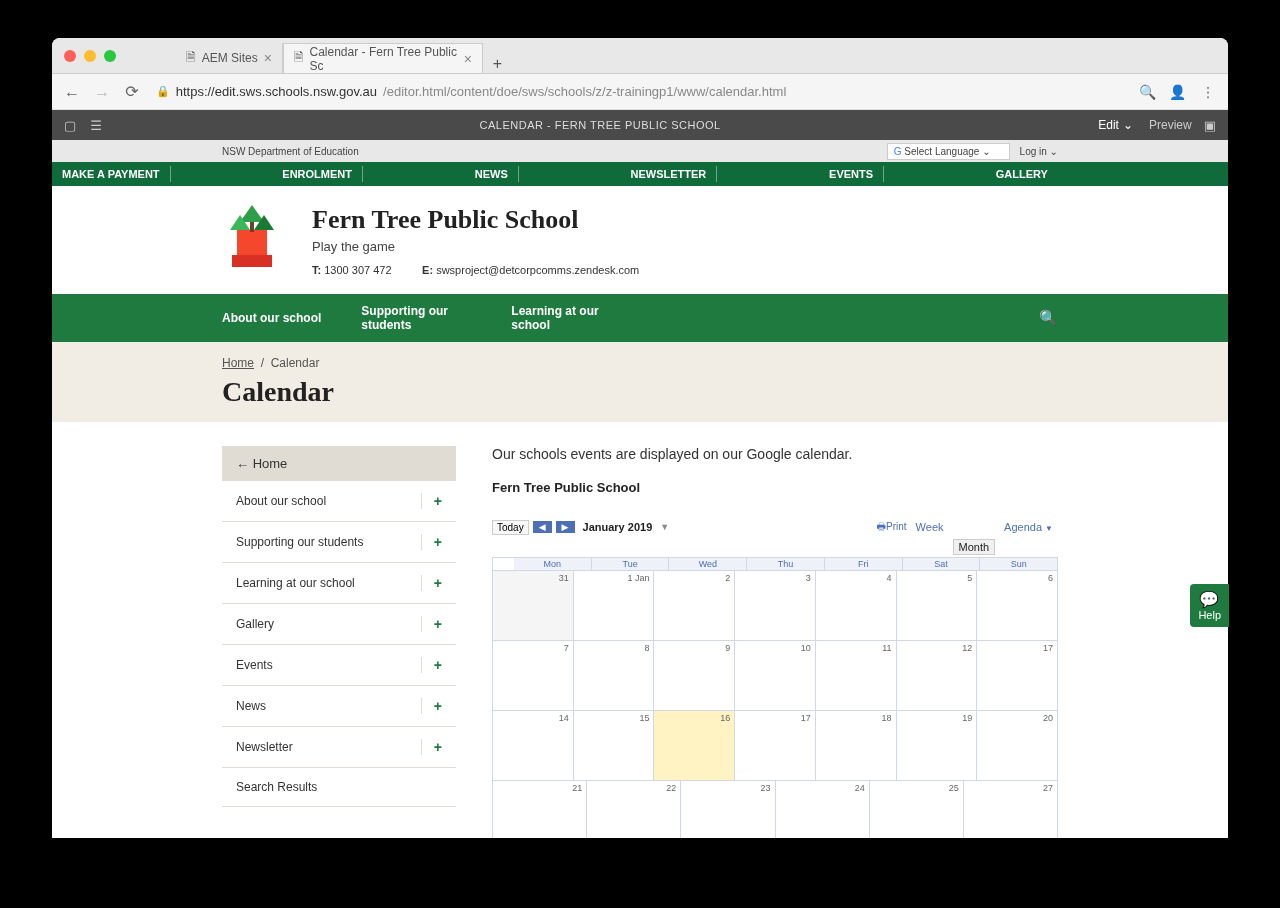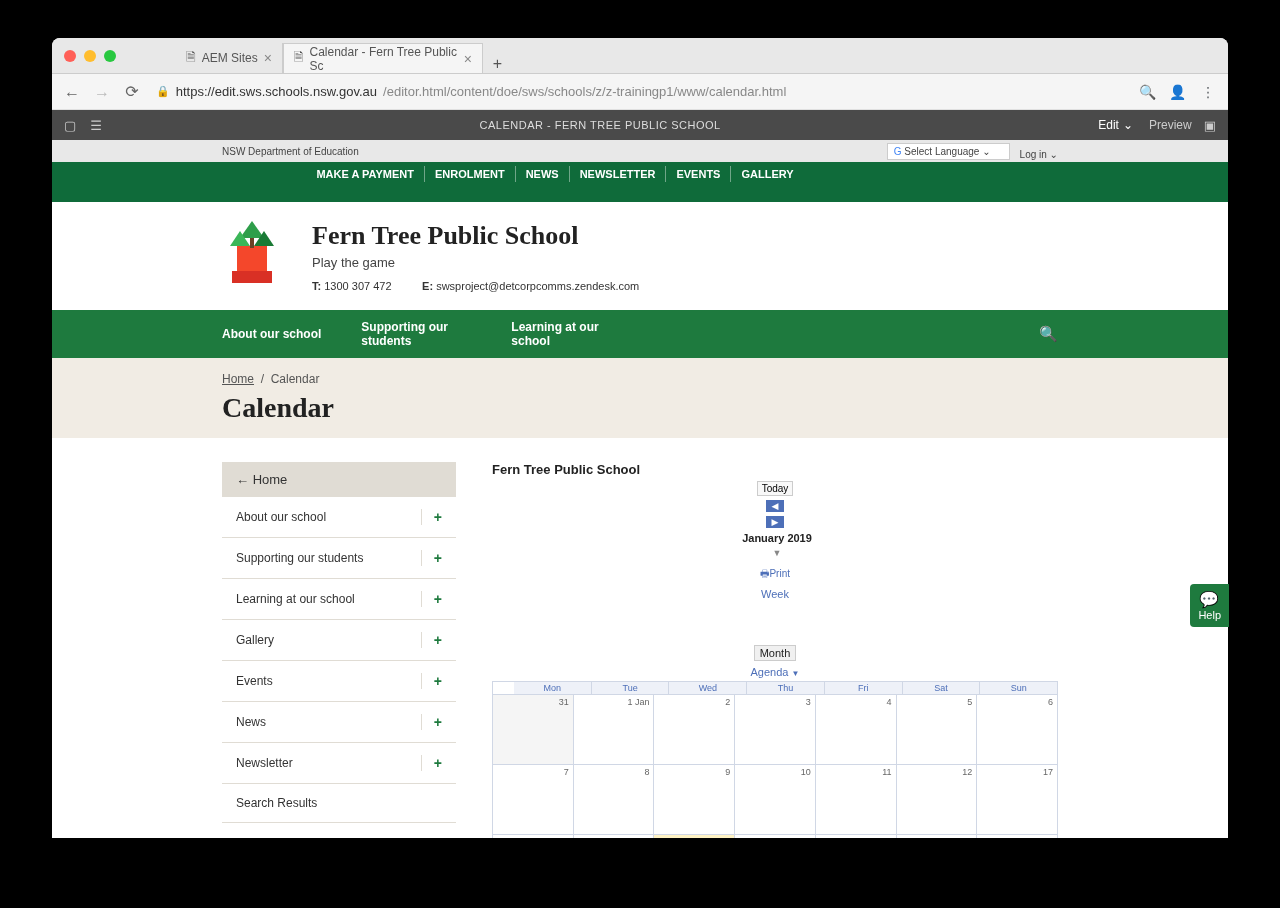--- a/index.html
+++ b/index.html
@@ -19,24 +19,24 @@
 .addr { flex: 1; display: flex; align-items: center; gap: 6px; font-size: 13px; color: #333; padding: 0 4px; }
 .addr .lock { color: #5f6368; font-size: 11px; }
 .addr .gray { color: #888; }
 .tb-icon { color: #5f6368; font-size: 14px; cursor: pointer; width: 20px; text-align: center; }
 .aem-bar { height: 30px; background: #4a4a4a; color: #ddd; display: flex; align-items: center; font-size: 11px; padding: 0 12px; }
 .aem-center { flex: 1; text-align: center; letter-spacing: 0.5px; }
 .aem-edit { display: flex; align-items: center; gap: 4px; cursor: pointer; color: #fff; font-size: 12px; }
 .aem-preview { color: #ccc; font-size: 12px; cursor: pointer; margin-left: 16px; }
 .content { height: 698px; overflow-y: auto; overflow-x: hidden; background: #f1ece4; position: relative; }
 .topstrip { background: #e8e8e8; height: 22px; display: flex; align-items: center; padding: 0 170px; font-size: 10px; color: #444; }
-.topstrip .right { margin-left: auto; display: flex; gap: 10px; align-items: flex-end; }
+.topstrip .right { margin-left: auto; display: flex; gap: 10px; align-items: center; }
 .lang { background: #fff; border: 1px solid #ccc; padding: 2px 18px 2px 6px; font-size: 10px; cursor: pointer; position: relative; }
 .login { cursor: pointer; }
-.greenbar { background: #0f6b3a; display: flex; justify-content: center; padding: 4px 170px 20px 0; }
+.greenbar { background: #0f6b3a; display: flex; justify-content: space-between; padding: 4px 170px 4px 0; }
 .greenbar a { color: #fff; font-size: 11px; font-weight: bold; padding: 2px 10px; border-right: 1px solid rgba(255,255,255,0.4); cursor: pointer; }
 .greenbar a:last-child { border-right: none; }
 .header { background: #fff; padding: 14px 170px; display: flex; gap: 30px; align-items: center; }
 .logo { width: 60px; height: 80px; position: relative; }
 .logo svg { width: 60px; height: 80px; }
 .school-info h1 { font-family: Georgia, serif; font-size: 26px; font-weight: bold; color: #222; }
 .school-info .tag { font-size: 13px; color: #444; margin: 4px 0 10px; }
 .school-info .contact { font-size: 11px; color: #333; }
 .school-info .contact b { font-weight: bold; }
 .mainnav { background: #1e7a3e; display: flex; padding: 0 170px; align-items: center; }
@@ -47,21 +47,21 @@
 .crumb a { text-decoration: underline; cursor: pointer; }
 .pagetitle { font-family: Georgia, serif; font-size: 28px; font-weight: bold; color: #222; margin-top: 6px; }
 .main { background: #fff; padding: 24px 170px 40px; display: flex; gap: 36px; }
 .sidebar { width: 234px; flex-shrink: 0; }
 .sidehome { background: #e0dcd4; padding: 10px 14px; font-size: 13px; color: #333; cursor: pointer; }
 .sideitem { border-bottom: 1px solid #e0dcd4; padding: 12px 14px; font-size: 12px; color: #333; display: flex; align-items: center; cursor: pointer; }
 .sideitem .plus { margin-left: auto; color: #1e7a3e; font-weight: bold; font-size: 14px; border-left: 1px solid #e0dcd4; padding-left: 12px; }
 .calarea { flex: 1; }
 .intro { font-size: 14px; color: #333; margin-bottom: 18px; }
 .caltitle { font-size: 13px; font-weight: bold; color: #222; margin-bottom: 4px; }
-.caltoolbar { display: flex; align-items: center; gap: 4px; font-size: 11px; margin-bottom: 2px; flex-direction: column; }
+.caltoolbar { display: flex; align-items: center; gap: 4px; font-size: 11px; margin-bottom: 2px; }
 .today-btn { border: 1px solid #ccc; padding: 1px 4px; background: #f8f8f8; cursor: pointer; font-size: 10px; }
 .arrow-btn { background: #4d6fb8; color: #fff; padding: 1px 6px; cursor: pointer; font-size: 9px; }
 .monthlabel { font-weight: bold; color: #222; font-size: 11px; margin-left: 4px; }
 .caltoolbar .spacer { flex: 1; }
 .print-btn { color: #4d6fb8; cursor: pointer; font-size: 10px; }
 .view-btn { color: #4d6fb8; padding: 1px 5px; cursor: pointer; font-size: 11px; }
 .view-btn.active { background: #f0f0f0; color: #222; border: 1px solid #ccc; margin-top: 40px; }
 .calgrid { border: 1px solid #d0d7e5; }
 .dayhead { display: flex; margin-left: 21px; }
 .dayhead div { flex: 1; text-align: center; font-size: 9px; color: #4d6fb8; padding: 1px 0; background: #eef1f8; border-right: 1px solid #d0d7e5; }
@@ -224,20 +224,21 @@
               <span>Newsletter</span>
               <span class="plus">+</span>
             </div>
             <div class="sideitem">
               <span>Search Results</span>
             </div>
           </div>
       </div>
 
       <div class="calarea">
+        <div class="intro">Our schools events are displayed on our Google calendar.</div>
         <div class="caltitle">Fern Tree Public School</div>
         <div class="caltoolbar">
           <span class="today-btn">Today</span>
           <span class="arrow-btn">◀</span>
           <span class="arrow-btn">▶</span>
           <span class="monthlabel">January 2019</span>
           <span style="color:#888;font-size:9px;margin-left:4px">▼</span>
           <span class="spacer"></span>
           <span class="print-btn">🖶<span>Print</span></span>
           <span class="view-btn">Week</span>

